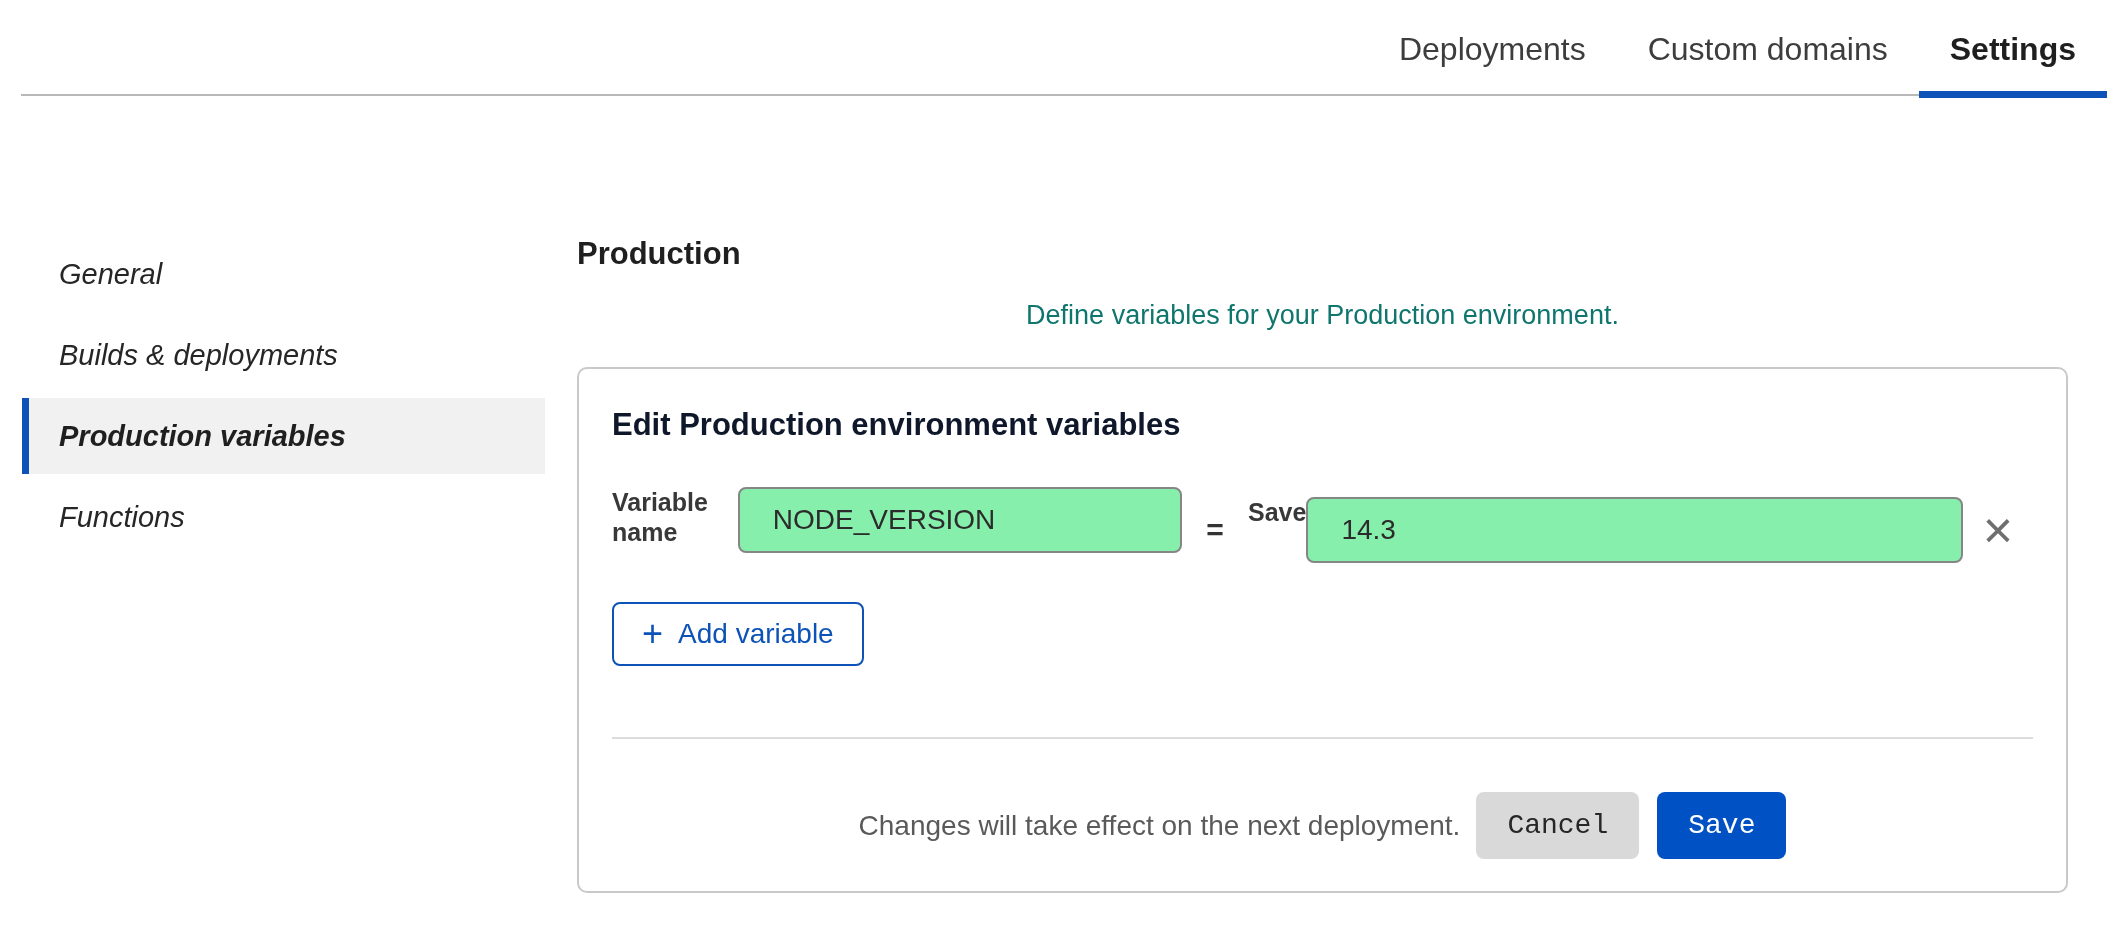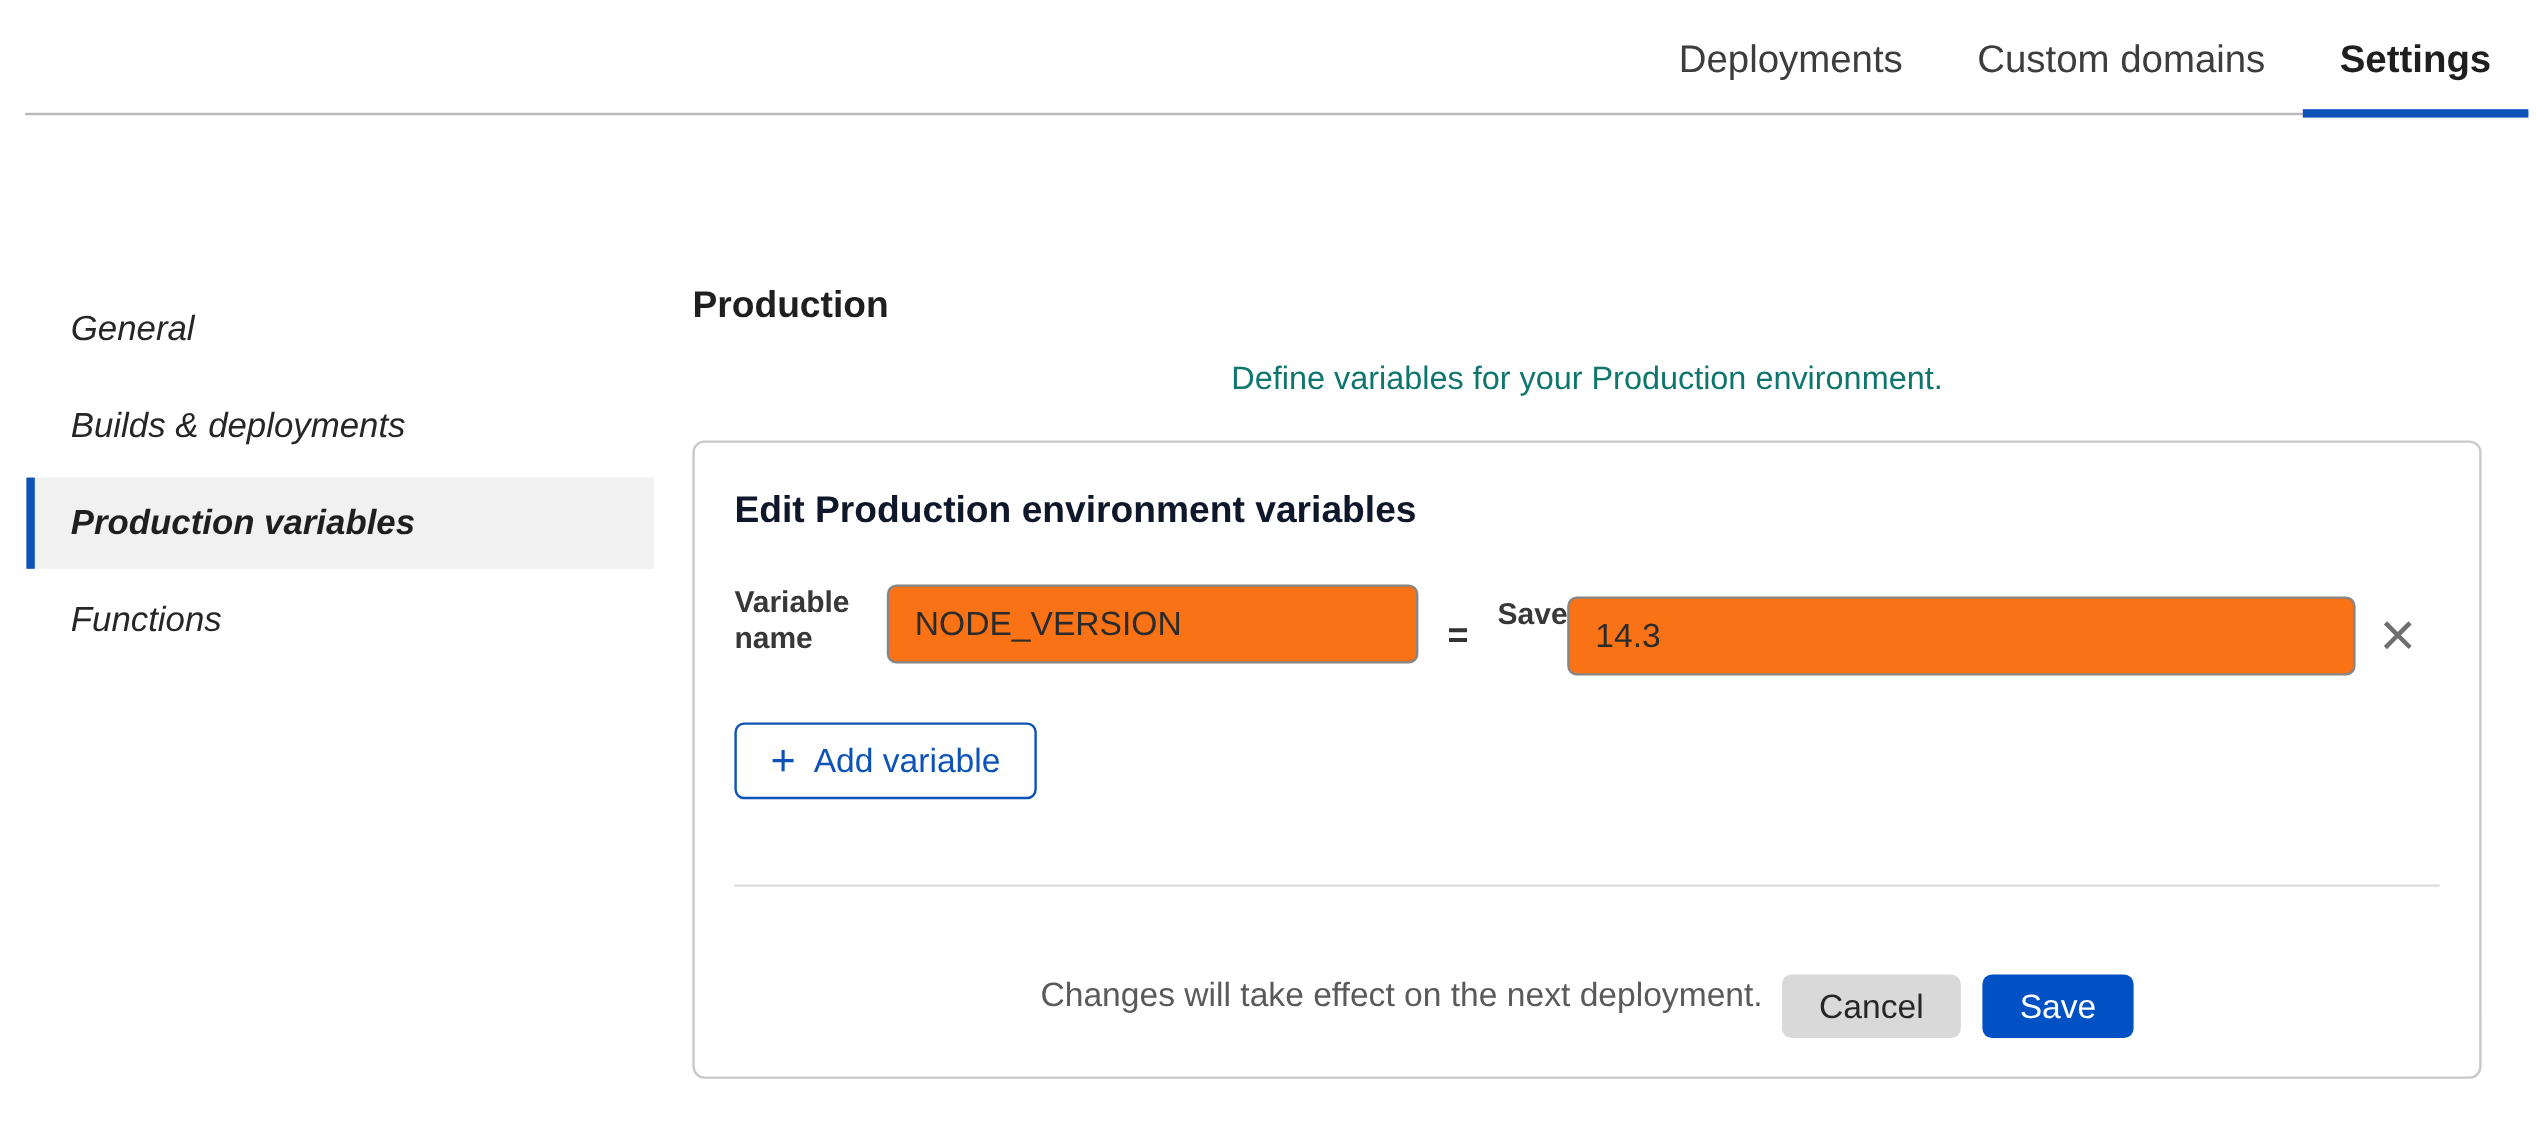--- a/index.html
+++ b/index.html
@@ -127,25 +127,25 @@
     line-height:30px;
     font-weight:bold;
     color:#383838;
     margin-bottom:16px;
   }
   .text-input{
     height:66px;
     width:100%;
     border:2px solid var(--input-border);
     border-radius:8px;
-    padding:0 21px;
+    padding:0 33px;
     font-family:inherit;
     font-size:28px;
     color:#2b2b2b;
-    background:#f97316;
+    background:#86efac;
     outline:none;
   }
   .eq-col{
     width:66px;
     flex:none;
     height:66px;
     display:flex;
     align-items:center;
     justify-content:center;
     font-size:30px;
@@ -203,29 +203,28 @@
     align-items:center;
     justify-content:center;
     gap:16px;
   }
   .footer-note{
     font-size:28px;
     color:var(--muted-text);
   }
   .footer-actions{display:flex;gap:18px;}
   .btn{
-    height:53px;
+    height:67px;
     padding:0 31px;
     border:none;
     border-radius:8px;
-    font-family:Liberation Sans, sans-serif;
+    font-family:Liberation Mono, monospace;
     font-size:28px;
     cursor:pointer;
     white-space:nowrap;
-    margin-top:20px;
   }
   .btn-cancel{
     background:var(--cancel-bg);
     color:#262626;
   }
   .btn-save{
     background:var(--save);
     color:#ffffff;
   }
 </style>

